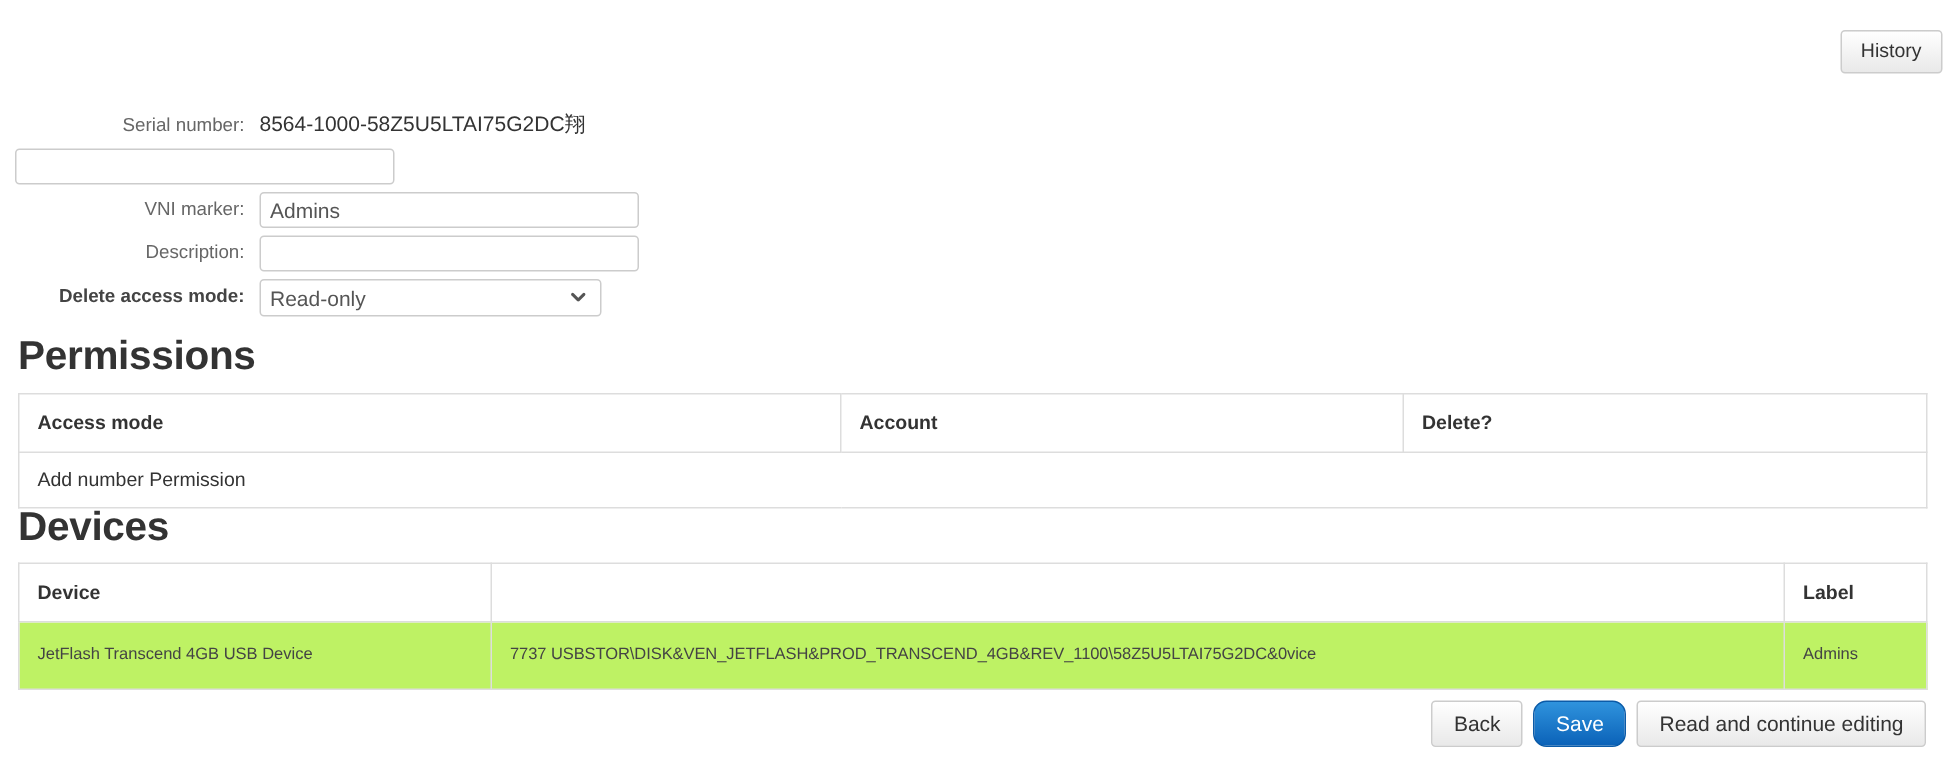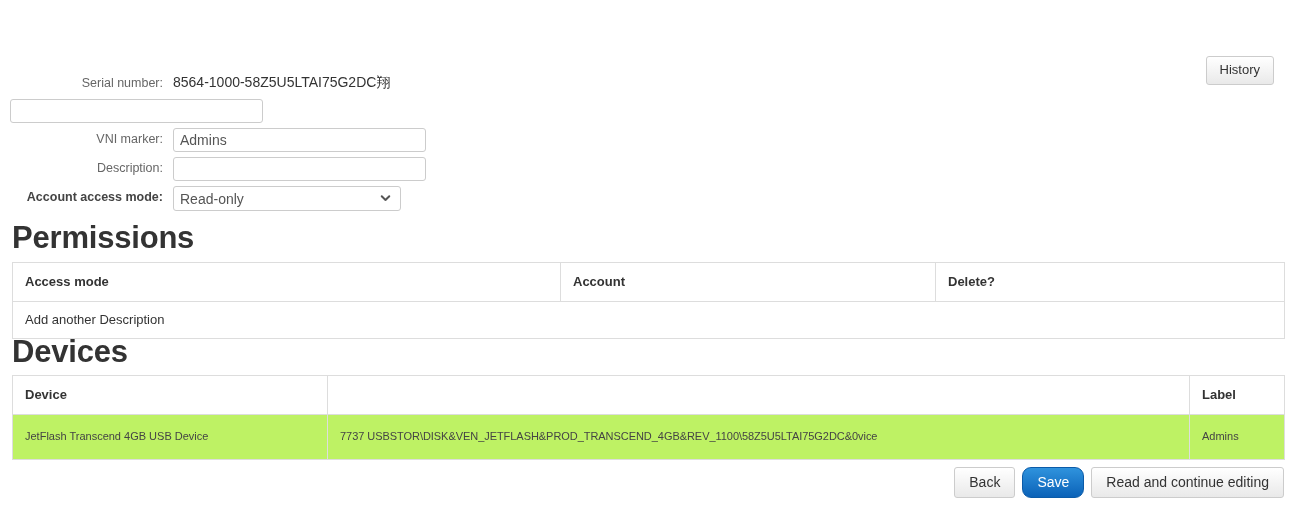--- a/index.html
+++ b/index.html
@@ -13,22 +13,21 @@
     color: #333333;
     overflow: hidden;
   }
 
   .page { position: relative; width: 1296px; height: 515px; }
 
   
   .history-wrap {
     position: absolute;
     top: 20px;
-    right: 22px;
-    margin-top: 36px;
+    right: 1px;
   }
   .btn-default {
     display: inline-block;
     padding: 6px 13px 7px 13px;
     font-size: 13px;
     line-height: 14px;
     color: #333333;
     background: linear-gradient(to bottom, #ffffff 0%, #e9e9e9 100%);
     border: 1px solid #cccccc;
     border-radius: 3px;
@@ -116,21 +115,21 @@
     top: 4px;
     border-radius: 1px;
   }
   .select-box .chev:before { left: -1px; transform: rotate(45deg); }
   .select-box .chev:after  { left: 3px;  transform: rotate(-45deg); }
 
   
   h2.section-title {
     margin: 0;
     padding: 0;
-    font-size: 31px;
+    font-size: 27px;
     line-height: 31px;
     font-weight: bold;
     color: #333333;
     letter-spacing: -0.2px;
   }
 
   
   table.grid {
     width: 1272px;
     border-collapse: collapse;
@@ -237,21 +236,21 @@
     </div>
 
     <div class="form-row">
       <div class="form-label">Description:</div>
       <div class="form-control-wrap">
         <input class="text-input" type="text" value="" style="">
       </div>
     </div>
 
     <div class="form-row" style="margin-top:5px;">
-      <div class="form-label bold">Account access mode:</div>
+      <div class="form-label bold">Delete access mode:</div>
       <div class="form-control-wrap">
         <div class="select-box">
           <span class="sel-value">Read-only</span>
           <span class="chev"></span>
         </div>
       </div>
     </div>
 
   </div>
 
@@ -269,21 +268,21 @@
       <thead>
         <tr>
           <th>Access mode</th>
           <th>Account</th>
           <th>Delete?</th>
         </tr>
       </thead>
       <tbody>
         <tr>
           <td class="addrow" colspan="3">
-            <span>Add another Description</span>
+            <span>Add number Permission</span>
           </td>
         </tr>
       </tbody>
     </table>
   </div>
 
   <div class="pos-devices">
     <h2 class="section-title">Devices</h2>
   </div>
 

